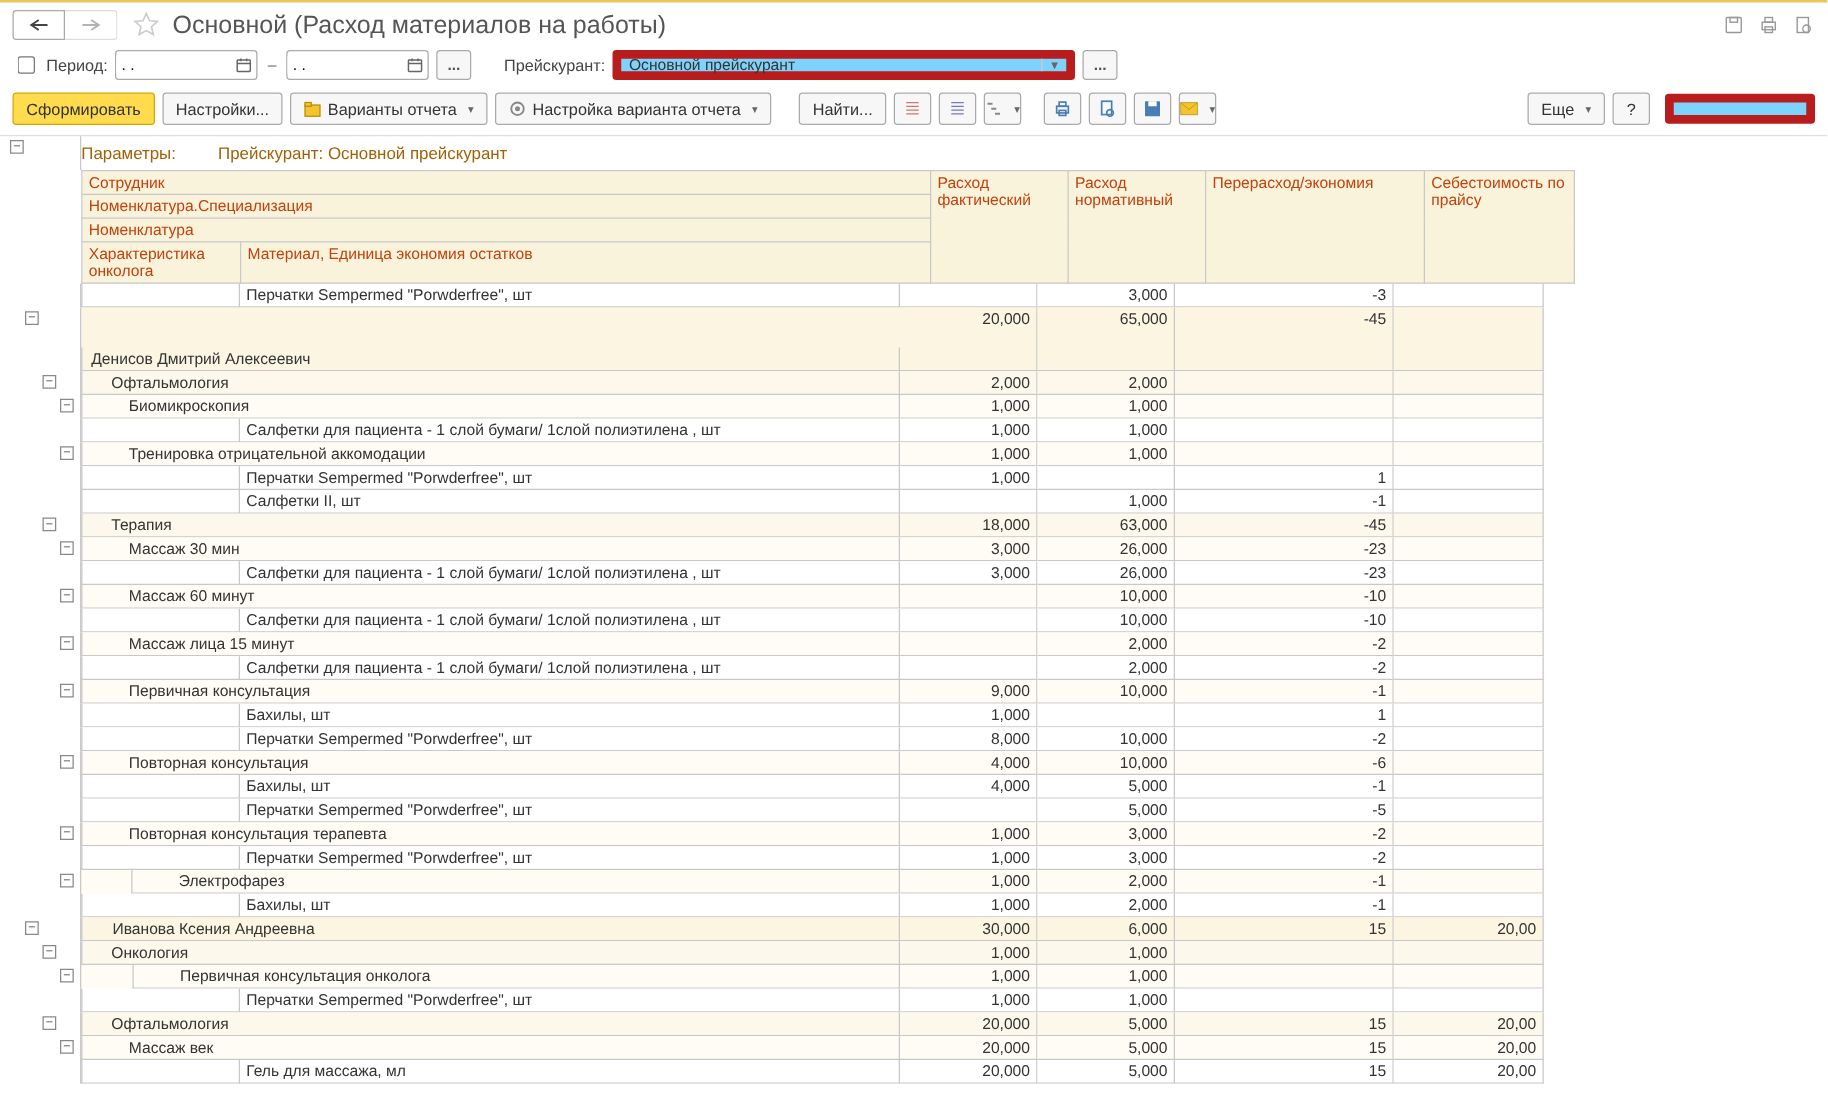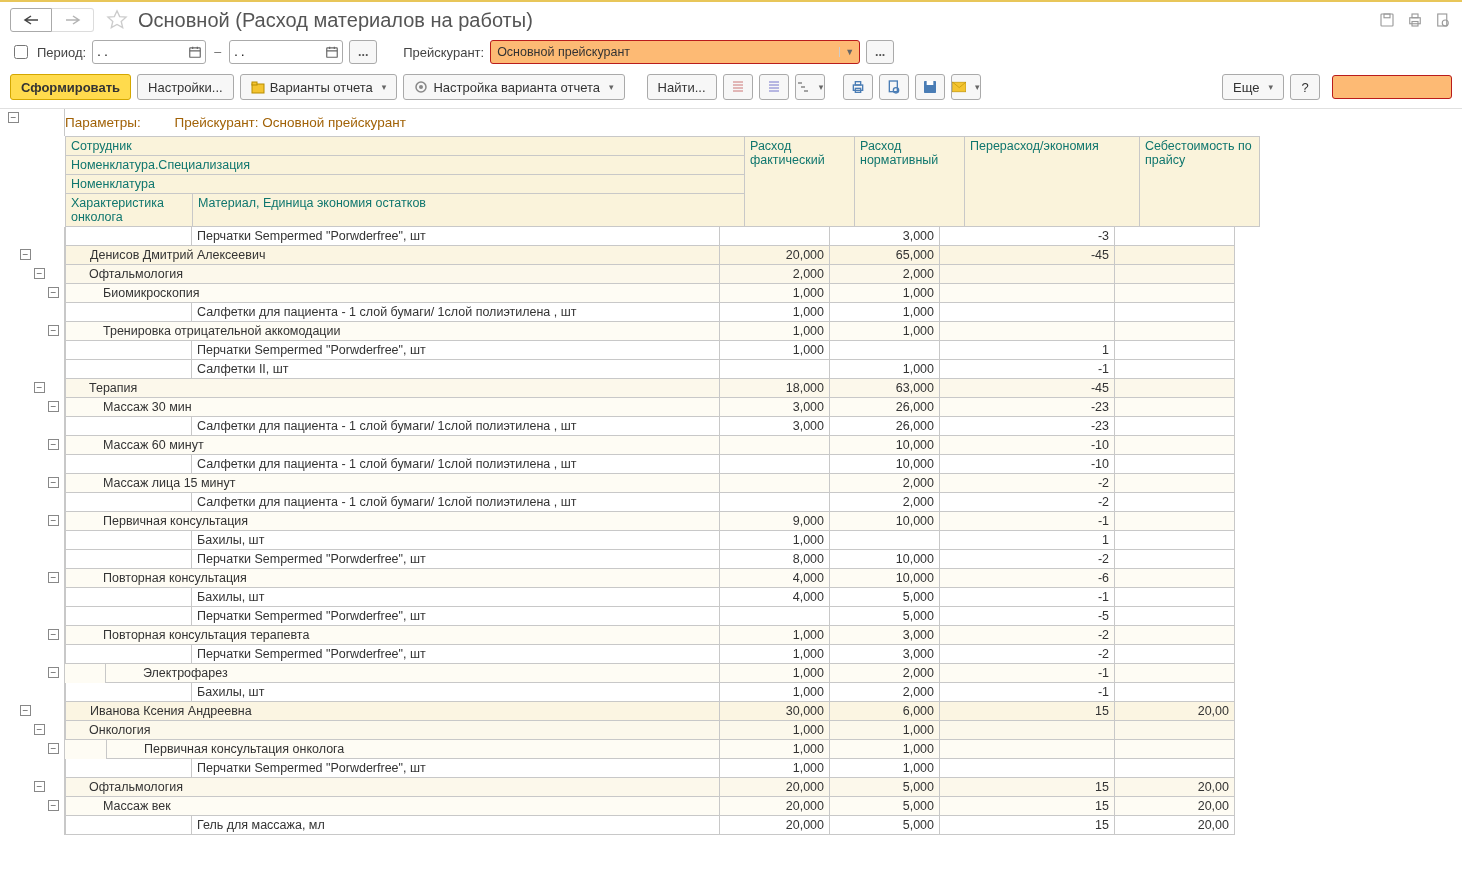--- a/index.html
+++ b/index.html
@@ -17,43 +17,43 @@
 
   
   .period-row { display:flex; align-items:center; gap:6px; padding:4px 10px; }
   .chk { width:14px; height:14px; }
   .lbl { font-size:13px; color:#444; }
   .date-input { position:relative; border:1px solid #aaa; border-radius:3px; height:24px; width:114px; display:flex; align-items:center; background:#fff; }
   .date-input input { border:none; outline:none; width:80px; padding:0 4px; font-size:12.5px; }
   .date-input .cal { position:absolute; right:3px; color:#666; }
   .sq-btn { width:28px; height:24px; border:1px solid #aaa; border-radius:3px; background:#f7f7f7; display:flex; align-items:center; justify-content:center; cursor:pointer; font-weight:bold; color:#555; }
   .dash-sep { margin:0 2px; color:#666; }
-  .combo { border:1px solid #b91c1c; border-radius:3px; height:24px; display:flex; align-items:center; background:#fdba74; }
+  .combo { border:7px solid #b91c1c; border-radius:3px; height:24px; display:flex; align-items:center; background:#7dd3fc; }
   .combo .txt { padding:0 6px; flex:1; }
   .combo .arr { width:20px; text-align:center; border-left:1px solid #ccc; color:#666; font-size:9px; }
   .pl-label { margin-left:20px; }
 
   
   .toolbar { display:flex; align-items:center; gap:6px; padding:6px 10px 6px; }
   .btn { height:26px; border:1px solid #aaa; border-radius:3px; background:#f7f7f7; display:flex; align-items:center; padding:0 10px; cursor:pointer; gap:5px; font-size:13px; }
-  .btn-primary { background:#ffdb4d; border-color:#d4a700; font-weight:bold; color:#333; }
+  .btn-primary { background:#ffdb4d; border-color:#d4a700; font-weight:normal; color:#333; }
   .btn-icon { width:30px; padding:0; justify-content:center; }
   .dd::after { content:"▾"; margin-left:4px; font-size:9px; color:#666; }
   .toolbar .spacer { flex:1; }
 
   
   .report-wrap { border-top:1px solid #e0e0e0; margin-top:2px; }
   .exp { display:inline-flex; width:11px; height:11px; border:1px solid #888; background:#fff; align-items:center; justify-content:center; font-size:10px; line-height:9px; color:#555; cursor:pointer; position:absolute; }
   
   .params-row { padding:6px 0; font-size:13.5px; color:#a16207; }
   .params-row .plbl { margin-right:30px; }
   
   table.grid { border-collapse: collapse; width: 1195px; }
   table.grid td { border:1px solid #c8c8c8; padding:2px 5px; height:18px; vertical-align:top; font-size:12.5px; }
-  .hdr td { background:#faf3db; color:#0f766e; }
+  .hdr td { background:#faf3db; color:#c2410c; }
   .shade1 { background:#fbf5e2; }
   .shade2 { background:#fcf8eb; }
   .shade3 { background:#fefcf4; }
   .shade4 { background:#fff; }
   
   .outer-row { display:flex; }
   .outer-row .treecell { width:65px; position:relative; border-right:1px solid #c8c8c8; }
   .outer-row .content { flex:1; }
   
   .mainrow { display:flex; }
@@ -265,21 +265,21 @@
           <div class="c shade4 c4">-3</div>
           <div class="c shade4" style="width: 120px;"></div>
         </div>
       </div>
       <div class="outer-row">
         <div class="treecell">
           <span class="exp" style="left: 20px; top: 3px;">−</span>
         </div>
         <div class="mainrow shade1">
           <div class="left">
-            <div class="full shade1" style="padding-left: 24px;">Денисов Дмитрий Алексеевич</div>
+            <div class="full shade1" style="padding-left: 7px; margin-top: 32px;">Денисов Дмитрий Алексеевич</div>
           </div>
           <div class="c shade1">20,000</div>
           <div class="c shade1">65,000</div>
           <div class="c shade1 c4">-45</div>
           <div class="c shade1" style="width: 120px;"></div>
         </div>
       </div>
       <div class="outer-row">
         <div class="treecell">
           <span class="exp" style="left: 34px; top: 3px;">−</span>

